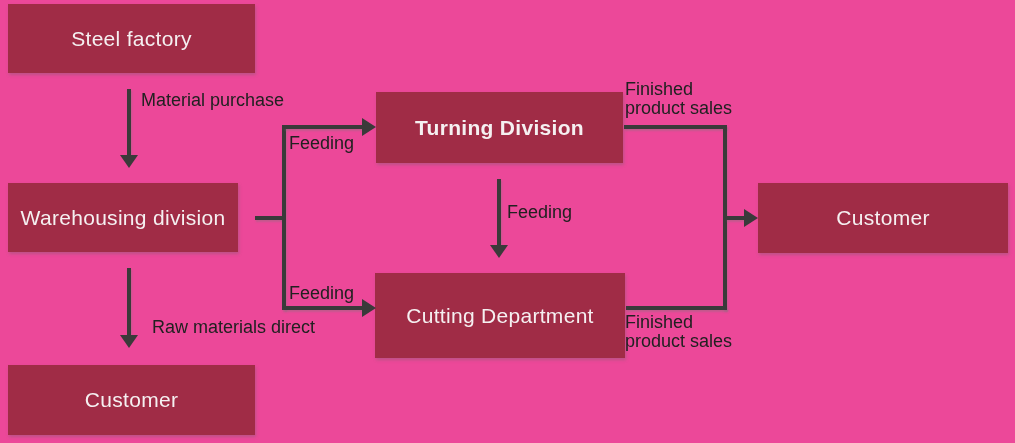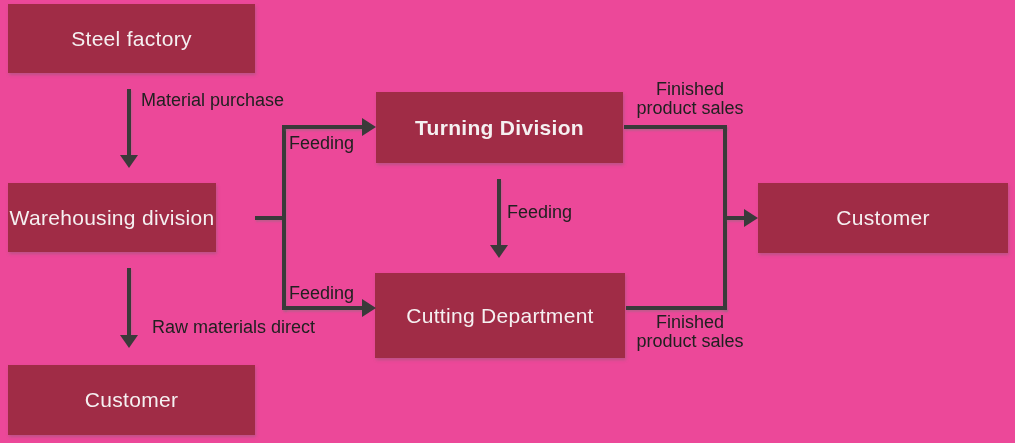--- a/index.html
+++ b/index.html
@@ -22,21 +22,21 @@
     color: #F5F0F1;
     display: flex;
     align-items: center;
     justify-content: center;
     font-size: 21px;
     letter-spacing: 0.3px;
     box-shadow: 1px 2px 3px rgba(100,100,100,0.35);
     white-space: nowrap;
   }
   .n-steel      { left: 8px;   top: 4px;   width: 247px; height: 69px; }
-  .n-warehouse  { left: 8px;   top: 183px; width: 208px; height: 69px; }
+  .n-warehouse  { left: 8px;   top: 183px; width: 230px; height: 69px; }
   .n-cust-left  { left: 8px;   top: 365px; width: 247px; height: 70px; }
   .n-turning    { left: 376px; top: 92px;  width: 247px; height: 71px; font-weight: bold; }
   .n-cutting    { left: 375px; top: 273px; width: 250px; height: 85px; }
   .n-cust-right { left: 758px; top: 183px; width: 250px; height: 70px; }
 
   
   .hline, .vline {
     position: absolute;
     background: #3A3A3A;
     box-shadow: 1px 2px 2px rgba(120,120,120,0.35);
@@ -82,21 +82,20 @@
   
   .elabel {
     position: absolute;
     color: #212121;
     font-size: 18px;
     line-height: 19px;
     white-space: nowrap;
   }
   .elabel.multi {
     white-space: pre-line;
-    text-align: center;
   }
   .e-material  { left: 141px; top: 91px;  }
   .e-raw       { left: 152px; top: 318px; }
   .e-feed-top  { left: 289px; top: 134px; }
   .e-feed-mid  { left: 507px; top: 203px; }
   .e-feed-bot  { left: 289px; top: 284px; }
   .e-fin-top   { left: 625px; top: 80px;  width: 130px; }
   .e-fin-bot   { left: 625px; top: 313px; width: 130px; }
 </style>
 </head>

